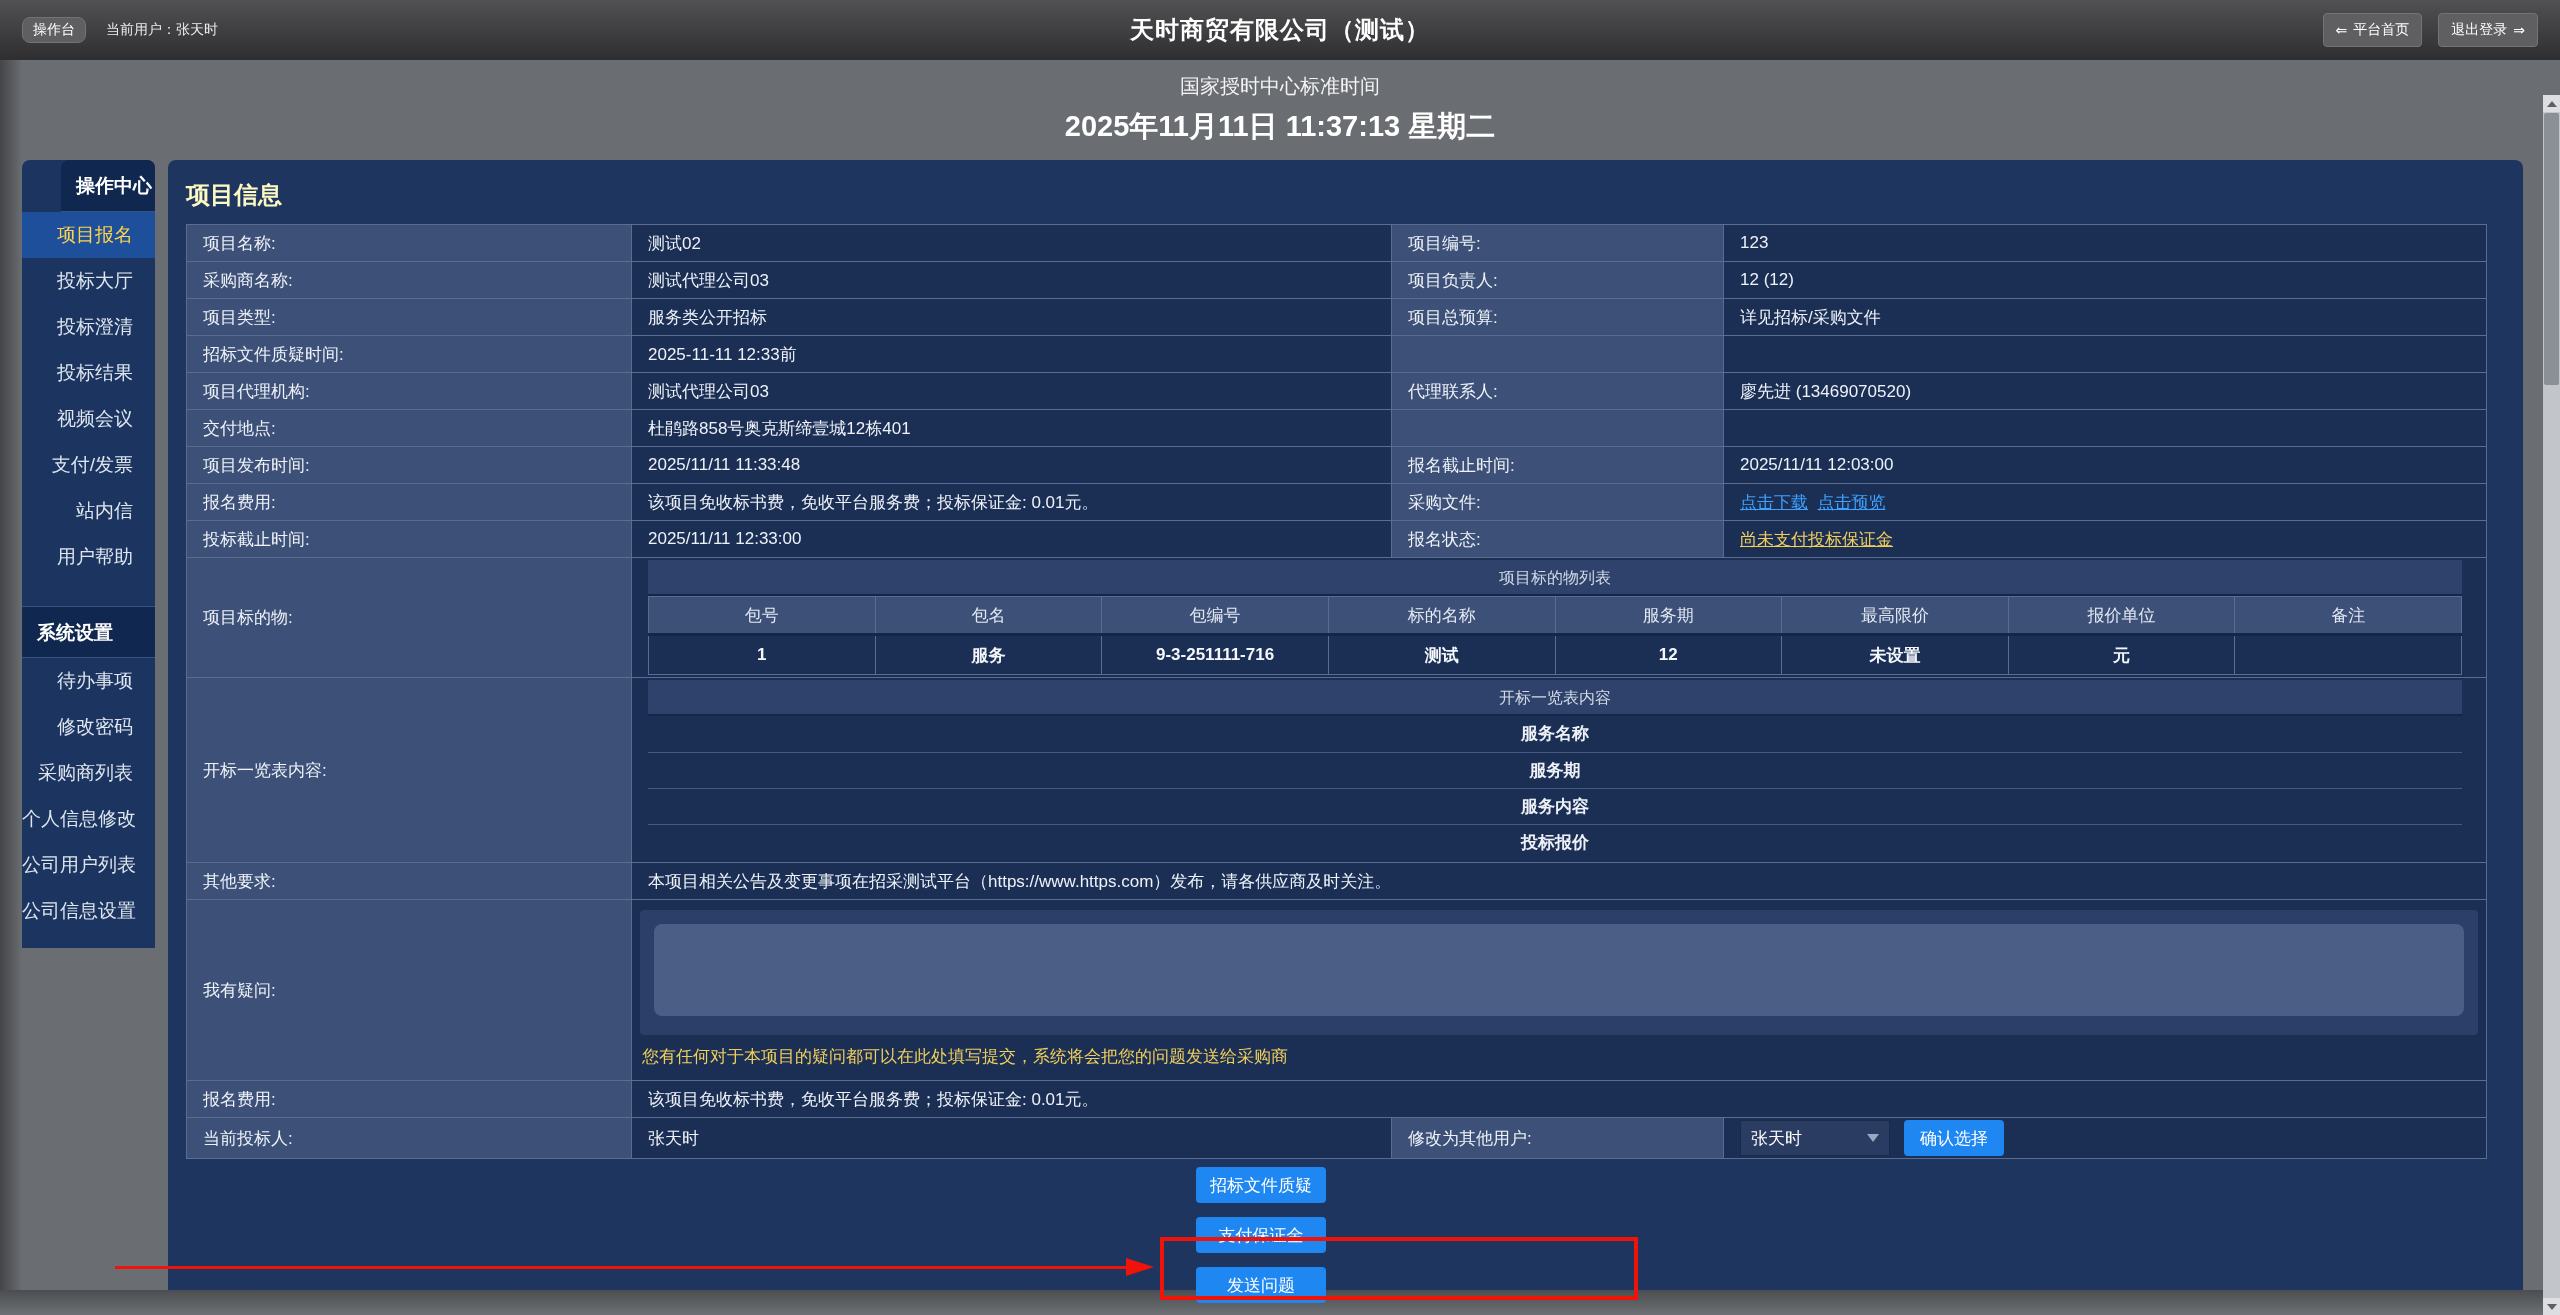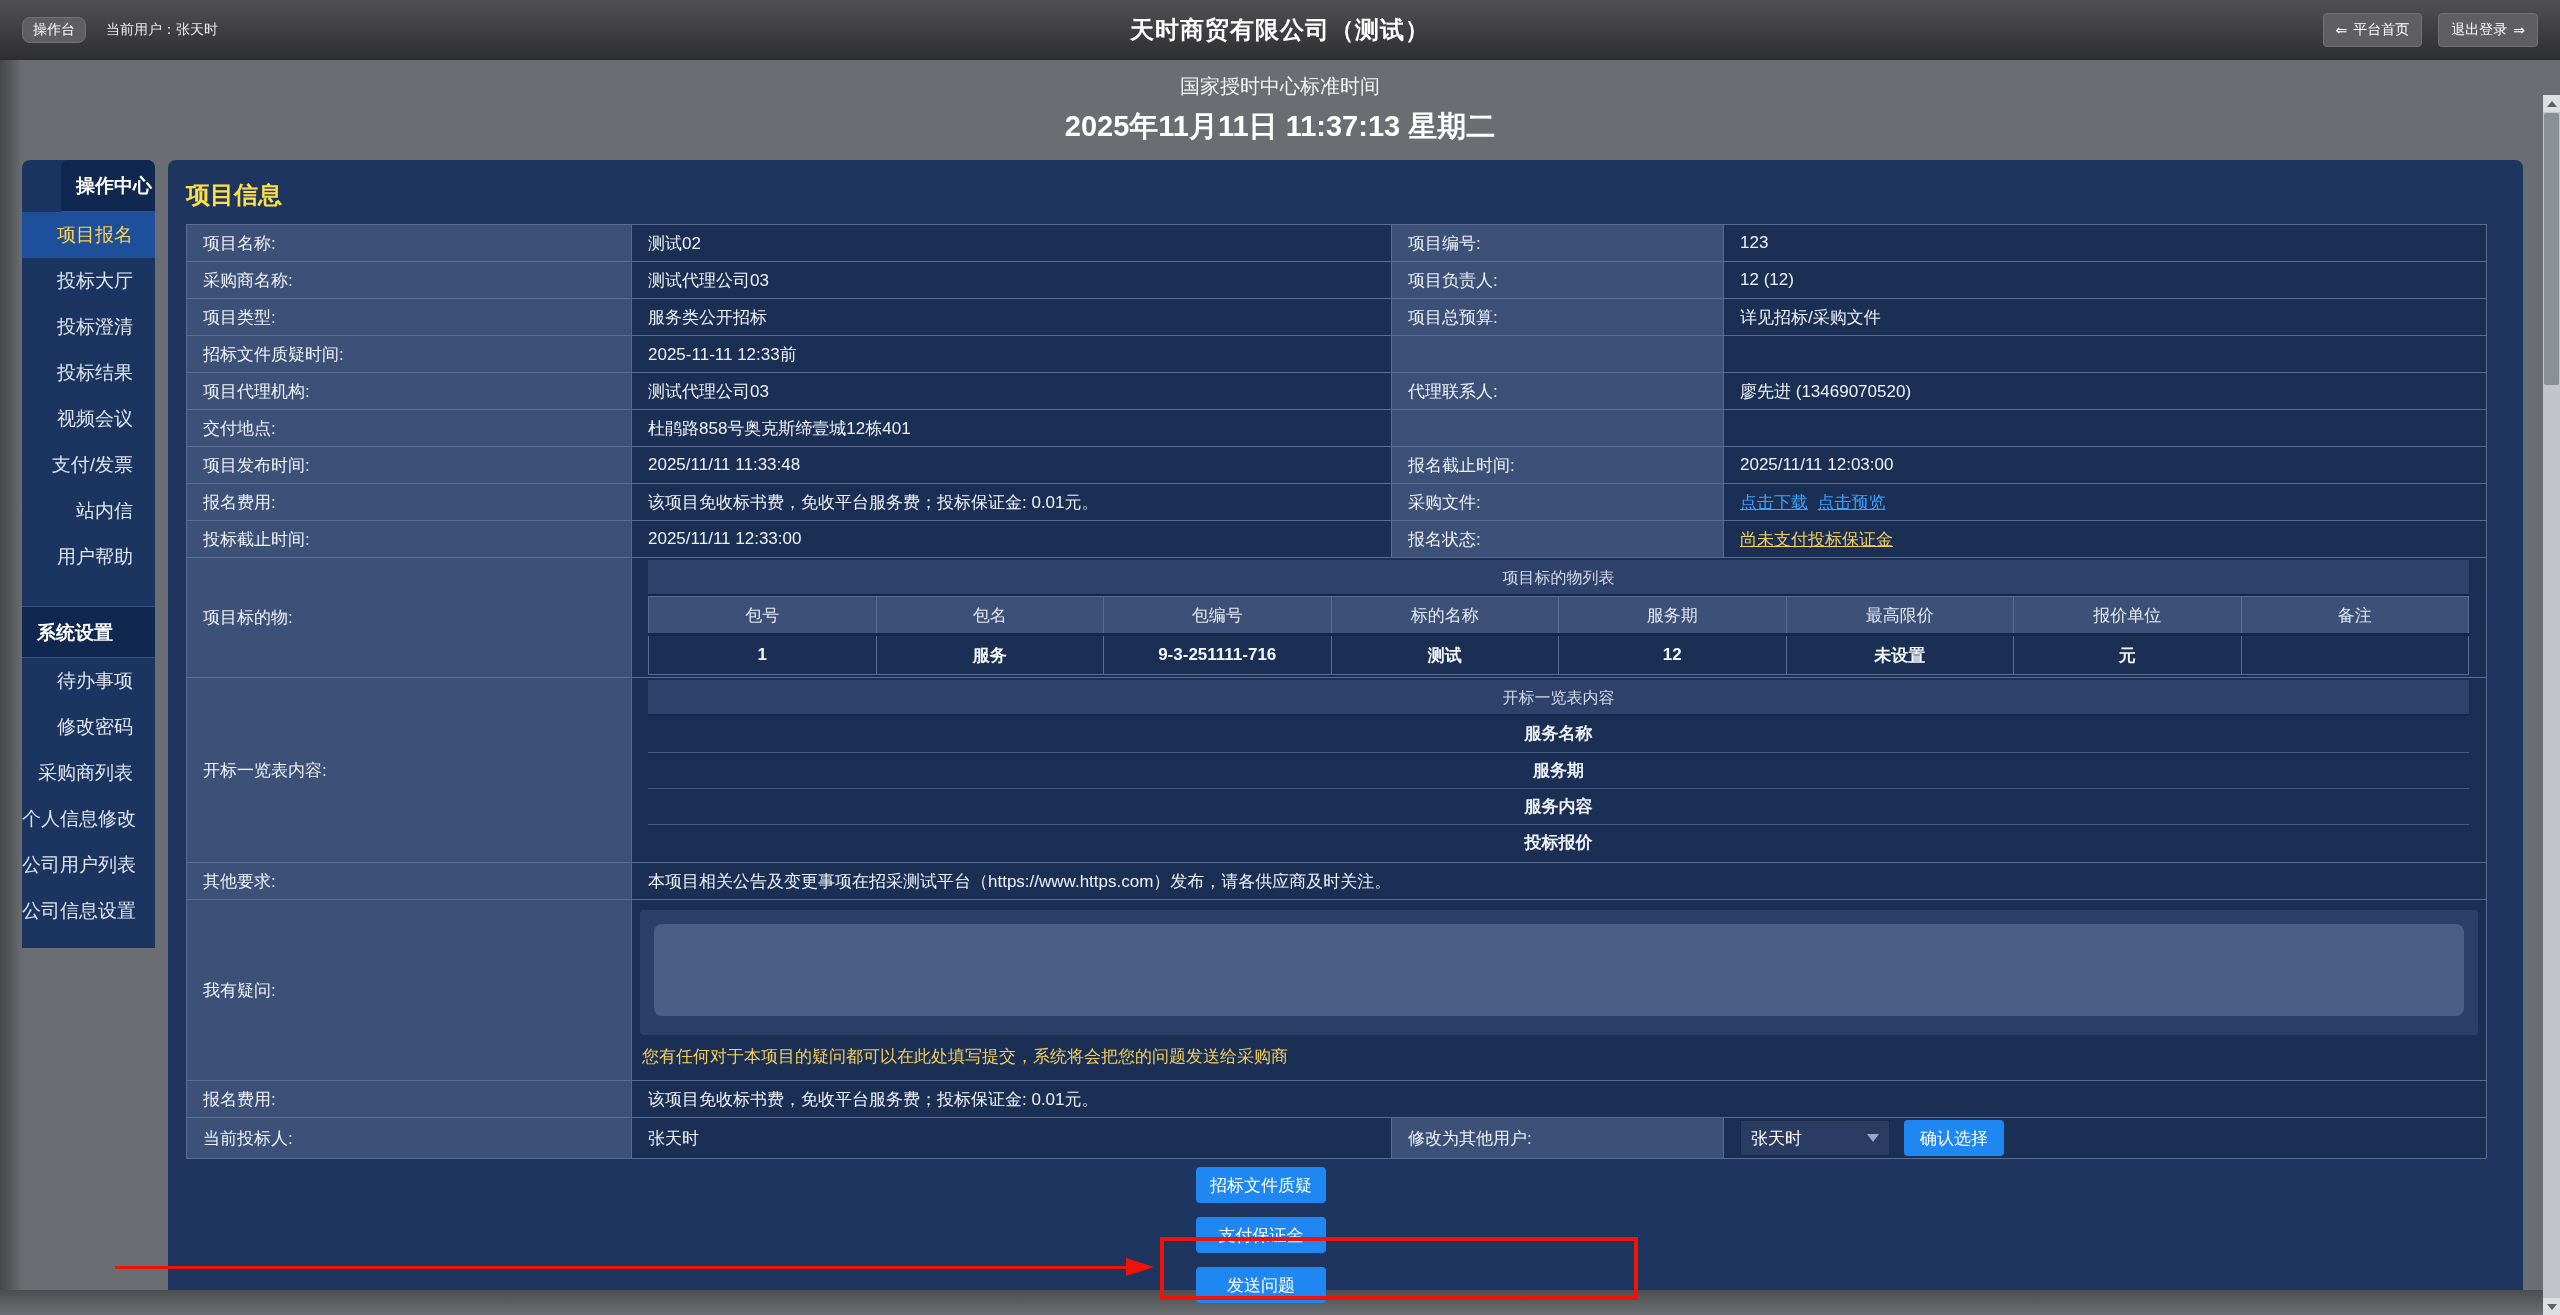--- a/index.html
+++ b/index.html
@@ -66,25 +66,25 @@
 
   
   .panel{
     position:absolute; left:168px; top:160px; width:2355px; height:1130px;
     background:#1e3560; border-radius:8px 8px 0 0; padding:0 18px; z-index:5;
   }
   .panel-title{
     text-align:center; color:#fff; font-weight:bold; font-size:20px;
     padding:23px 0 16px; border-bottom:1px solid #465982;
   }
-  .section-title{ font-size:24px; font-weight:bold; color:#fde047; margin:19px 0 13px; }
+  .section-title{ font-size:24px; font-weight:bold; color:#fef9c3; margin:19px 0 13px; }
 
   table.info{ width:2300px; border-collapse:collapse; table-layout:fixed; font-size:17px; }
   table.info td{
-    border:1px solid #5a6c92; height:37px; padding:2px 17px 2px 16px; color:#eef2f8;
+    border:1px solid #5a6c92; height:37px; padding:2px 24px 2px 16px; color:#eef2f8;
     overflow:hidden;
   }
   td.lbl{ background:#3d5078; color:#d9e0ec; }
   td.val{ background:#1b2f55; }
   .yellow{ color:#f2cf5b; }
   .ylink{ color:#f2cf5b; text-decoration:underline; }
   a.link{ color:#3ea2ff; text-decoration:underline; cursor:pointer; }
 
   td.nest{ padding:0; background:#1b2f55; }
   .nest-caption{

